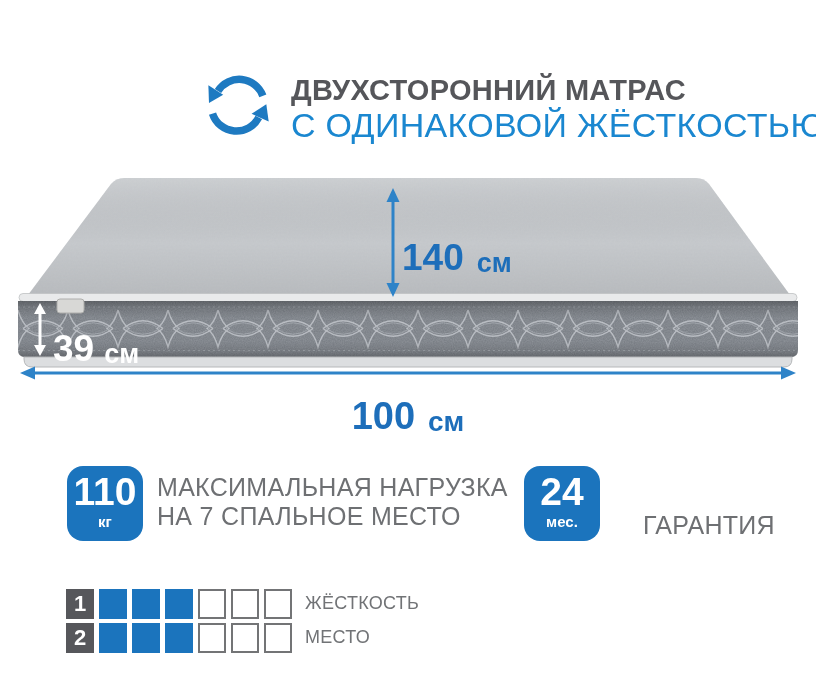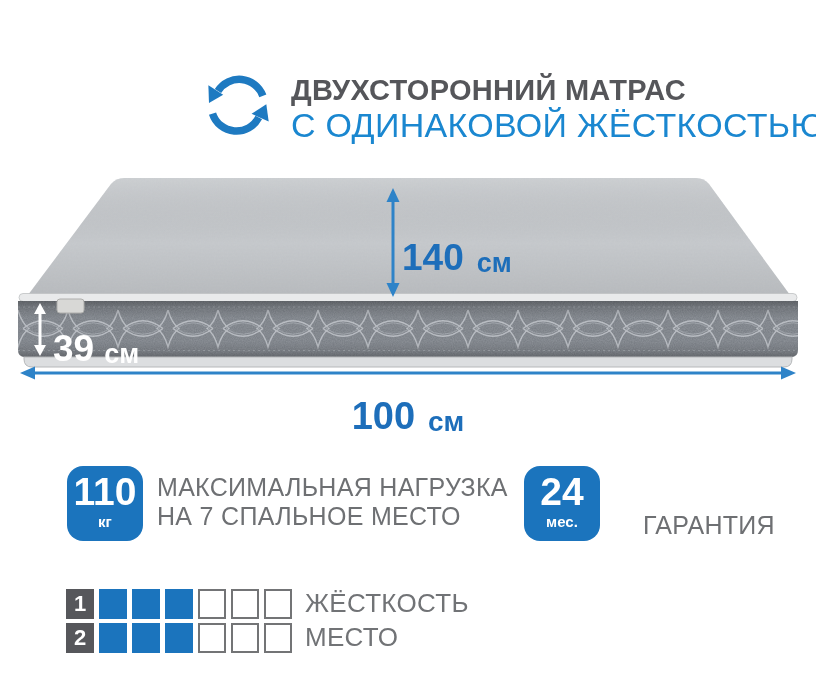--- a/index.html
+++ b/index.html
@@ -45,21 +45,21 @@
   
   .grid{position:absolute;left:66px;top:589px;display:flex;flex-direction:column;gap:4px;}
   .f-row{display:flex;gap:5px;}
   .cell{width:28px;height:30px;box-sizing:border-box;}
   .cell.label{
     background:#56575b;color:#ffffff;font-size:22px;font-weight:bold;
     display:flex;align-items:center;justify-content:center;
   }
   .cell.filled{background:#1b74bd;}
   .cell.empty{background:#ffffff;border:2px solid #737476;}
-  .grid-caption{position:absolute;left:305px;top:588px;color:#717376;font-size:26px;letter-spacing:.3px;}
+  .grid-caption{position:absolute;left:305px;top:588px;color:#717376;font-size:18px;letter-spacing:.3px;}
   .grid-caption div{height:30px;line-height:30px;margin-bottom:4px;white-space:nowrap;}
 </style>
 </head>
 <body>
 
 <div class="page">
 
   <svg class="hdr-icon" viewBox="0 0 100 100" aria-hidden="true">
     <g fill="none" stroke="#1e7ac1" stroke-width="11">
       <path d="M 88 38 A 37 37 0 0 0 22 31"></path>

